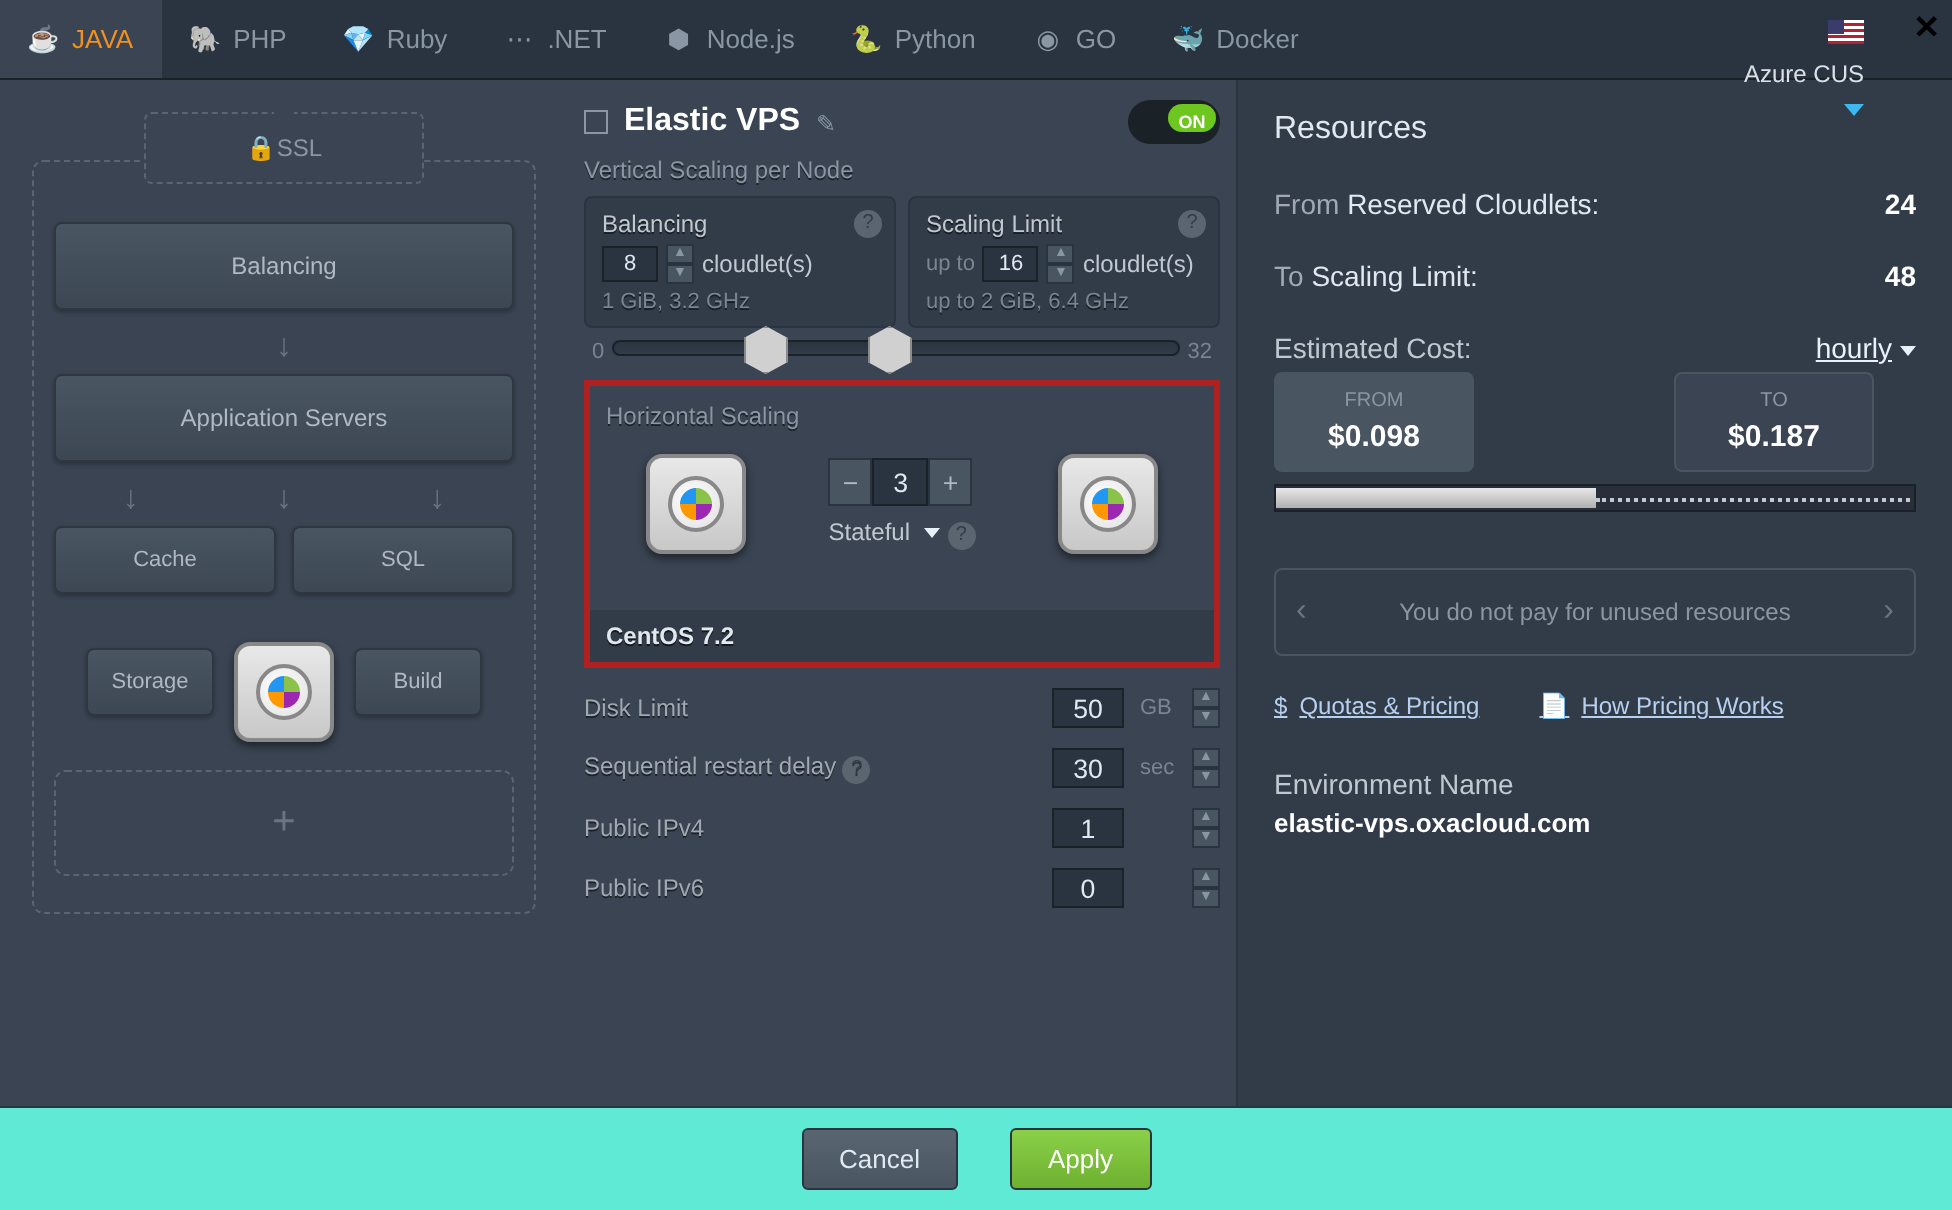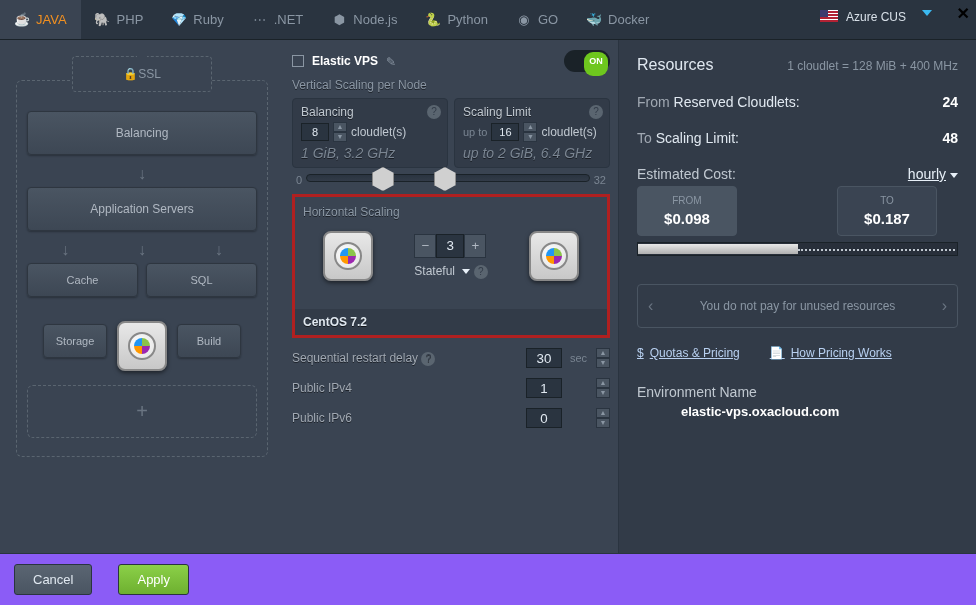--- a/index.html
+++ b/index.html
@@ -3,21 +3,21 @@
 <meta charset="utf-8">
 <style>
 * { box-sizing: border-box; margin: 0; padding: 0; }
 body { font-family: Arial, sans-serif; font-size: 12px; background: #3a4452; color: #c0c8d0; width: 976px; height: 605px; overflow: hidden; }
 .container { display: flex; flex-direction: column; height: 100%; }
 
 .tabs { display: flex; background: #2a3440; border-bottom: 1px solid #1a2228; height: 40px; position: relative; }
 .tab { padding: 10px 14px; display: flex; align-items: center; gap: 6px; color: #8a96a3; cursor: pointer; font-size: 13px; }
 .tab.active { background: #3a4452; color: #f29020; }
 .tab .icon { width: 16px; height: 16px; display: inline-flex; align-items: center; justify-content: center; }
-.region-select { position: absolute; right: 30px; top: 0; display: flex; align-items: flex-start; gap: 8px; padding: 10px 14px; color: #d8e0e8; cursor: pointer; }
+.region-select { position: absolute; right: 30px; top: 0; display: flex; align-items: flex-end; gap: 8px; padding: 10px 14px; color: #d8e0e8; cursor: pointer; flex-direction: column; }
 .close-x { position: absolute; right: 6px; top: 4px; font-size: 16px; color: #000; cursor: pointer; font-weight: bold; }
 
 .main { display: flex; flex: 1; min-height: 0; }
 .left-col { width: 284px; padding: 16px; }
 .mid-col { width: 334px; padding: 10px 8px; }
 .right-col { flex: 1; background: #323b48; padding: 16px 18px; border-left: 1px solid #2a3440; }
 
 
 .ssl-box { border: 1px dashed #5a6570; border-radius: 4px; padding: 10px; text-align: center; color: #8a96a3; margin-bottom: 10px; width: 140px; margin-left: auto; margin-right: auto; position: relative; background: #3a4452; }
 .ssl-box::before { content:""; position:absolute; top:-1px; left:50%; transform:translateX(-50%); width:10px; height:2px; background:#3a4452; }
@@ -28,31 +28,31 @@
 .arrows-row { display: flex; justify-content: space-around; margin: 4px 0; color: #6a7582; font-size: 16px; }
 .row3 { display: flex; gap: 8px; }
 .row2 { display: flex; gap: 10px; align-items: center; justify-content: center; margin-top: 14px; }
 .node-icon-box { width: 50px; height: 50px; background: linear-gradient(#e8e8e8,#c8c8c8); border: 2px solid #888; border-radius: 8px; display:flex; align-items:center; justify-content:center; box-shadow: 0 2px 4px rgba(0,0,0,0.5); }
 .centos-badge { width: 28px; height: 28px; border-radius: 50%; background: radial-gradient(circle at 40% 40%, #fff, #e0e0e0); border: 2px solid #888; position: relative; }
 .centos-badge::after { content:""; position:absolute; inset:4px; background: conic-gradient(#8bc34a 0 90deg,#9c27b0 90deg 180deg,#ff9800 180deg 270deg,#2196f3 270deg 360deg); border-radius:50%; }
 .plus-box { border: 1px dashed #5a6570; border-radius: 6px; padding: 14px; text-align: center; color: #6a7582; font-size: 20px; margin-top: 14px; cursor: pointer; }
 
 
 .vps-header { display: flex; align-items: center; gap: 8px; margin-bottom: 6px; }
-.vps-title { color: #fff; font-size: 12px; font-weight: bold; }
+.vps-title { color: #fff; font-size: 16px; font-weight: bold; }
 .toggle { margin-left: auto; width: 46px; height: 22px; background: #1a2228; border-radius: 11px; position: relative; }
-.toggle .knob { position: absolute; right: 2px; top: 2px; width: 24px; height: 24px; background: #6ec71e; border-radius: 9px; color: #fff; font-size: 9px; text-align: center; line-height: 18px; font-weight: bold; }
+.toggle .knob { position: absolute; right: 2px; top: 2px; width: 24px; height: 14px; background: #6ec71e; border-radius: 9px; color: #fff; font-size: 9px; text-align: center; line-height: 18px; font-weight: bold; }
 .subtitle { color: #8a96a3; font-size: 12px; text-shadow: 0 1px 0 rgba(0,0,0,0.5); margin-bottom: 6px; }
 .scaling-row { display: flex; gap: 6px; margin-bottom: 6px; }
 .scaling-card { flex:1; background: #323b48; border: 1px solid #2a3440; border-radius: 4px; padding: 6px 8px; position: relative; }
 .scaling-card .lbl { color: #c0c8d0; font-size: 12px; text-shadow: 0 1px 0 rgba(0,0,0,0.5); }
 .scaling-card .help { position: absolute; right: 6px; top: 6px; width: 14px; height: 14px; background: #5a6570; border-radius: 50%; color: #323b48; font-size: 10px; text-align: center; line-height: 14px; }
 .cloudlet-row { display: flex; align-items: center; gap: 4px; margin: 3px 0; }
 .num-input { width: 28px; height: 18px; background: #2a3440; border: 1px solid #1a2228; color: #e0e8f0; text-align: center; font-size: 11px; }
-.spec { color: #7a8592; font-size: 14px; text-shadow: 0 1px 0 rgba(0,0,0,0.5); font-style: italic; }
+.spec { color: #7a8592; font-size: 11px; text-shadow: 0 1px 0 rgba(0,0,0,0.5); }
 .upto { color: #7a8592; font-size: 11px; }
 .slider-track { height: 8px; background: linear-gradient(#2a3440,#323b48); border: 1px solid #1a2228; border-radius: 4px; margin: 14px 10px 6px; position: relative; }
 .slider-hex { position: absolute; top: -8px; width: 22px; height: 24px; background: #d0d0d0; clip-path: polygon(50% 0, 100% 25%, 100% 75%, 50% 100%, 0 75%, 0 25%); border: 1px solid #888; }
 .slider-labels { display: flex; justify-content: space-between; padding: 0 4px; color: #7a8592; font-size: 11px; }
 
 .hscale-box { border: 3px solid #b02020; padding: 8px 8px 0; margin-top: 8px; }
 .hscale-inner { display: flex; align-items: center; justify-content: space-between; padding: 8px 20px; }
 .stepper { display: flex; align-items: center; }
 .stepper button { width: 22px; height: 24px; background: #4a5562; border: 1px solid #2a3440; color: #b0b8c2; cursor: pointer; }
 .stepper input { width: 28px; height: 24px; background: #2a3440; border: 1px solid #1a2228; color: #e0e8f0; text-align: center; }
@@ -84,23 +84,23 @@
 .price-card.active { background: #4a5562; }
 .bar-track { height: 14px; background: #282f3a; border: 1px solid #1a2228; margin-top: 0; position: relative; }
 .bar-fill { position: absolute; left: 0; top: 1px; bottom: 1px; width: 50%; background: linear-gradient(#e8e8e8,#b0b0b0); }
 .bar-dots { position: absolute; left: 50%; right: 2px; top: 50%; border-top: 2px dotted #c0c8d0; }
 .carousel { display: flex; align-items: center; justify-content: space-between; border: 1px solid #4a5562; border-radius: 4px; padding: 12px 10px; margin-top: 28px; }
 .carousel .msg { color: #8a96a3; }
 .chev { color: #6a7582; font-size: 16px; cursor: pointer; }
 .link-row { display: flex; gap: 30px; margin-top: 18px; }
 .link-row a { color: #b8d0f0; text-decoration: underline; cursor: pointer; display: flex; align-items:center; gap:6px; }
 .env-label { margin-top: 24px; color: #c0c8d0; font-size: 14px; }
-.env-name { color: #fff; font-weight: bold; margin-top: 4px; font-size: 13px; margin-left: 44px; }
-
-.footer { display: flex; justify-content: flex-start; gap: 26px; padding: 10px 14px; background: #8b5cf6; border-top: 1px solid #2a3440; }
+.env-name { color: #fff; font-weight: bold; margin-top: 4px; font-size: 13px; }
+
+.footer { display: flex; justify-content: center; gap: 26px; padding: 10px 14px; background: #5eead4; border-top: 1px solid #2a3440; }
 .btn { padding: 7px 18px; border-radius: 3px; border: 1px solid #2a3440; cursor: pointer; font-size: 13px; }
 .btn.cancel { background: linear-gradient(#5a6572,#4a5562); color: #e0e8f0; }
 .btn.apply { background: linear-gradient(#8bd048,#6eb030); color: #fff; }
 
 .flag-us { display:inline-block; width:18px; height:12px; background: linear-gradient(#fff 50%, #b22234 50%); background-size: 100% 3px; position:relative; }
 .flag-us::before { content:""; position:absolute; left:0; top:0; width:8px; height:7px; background:#3c3b6e; }
 .chev-down-blue { display:inline-block; width:0; height:0; border-left:5px solid transparent; border-right:5px solid transparent; border-top:6px solid #3bb9f0; margin-left:8px; }
 .pencil-icon { width:12px; height:12px; display:inline-block; color:#8a96a3; }
 .square-icon { width:12px; height:12px; border:1px solid #8a96a3; display:inline-block; }
 .lock-icon { width:12px; height:12px; display:inline-block; }
@@ -248,20 +248,29 @@
             </div>
           </div>
           <div class="node-icon-box">
               <div class="centos-badge"></div>
             </div>
         </div>
         <div class="os-bar">CentOS 7.2</div>
       </div>
 
       <div class="setting-row">
+        <span class="label">Disk Limit</span>
+        <input class="spin" value="50" style="">
+        <span class="unit">GB</span>
+        <div class="spin-btns">
+            <span>▲</span>
+            <span>▼</span>
+          </div>
+      </div>
+      <div class="setting-row">
         <span class="label"><span>Sequential restart delay</span> <span class="help-q">?</span></span>
         <input class="spin" value="30" style="">
         <span class="unit">sec</span>
         <div class="spin-btns">
             <span>▲</span>
             <span>▼</span>
           </div>
       </div>
       <div class="setting-row">
         <span class="label">Public IPv4</span>
@@ -279,21 +288,20 @@
         <div class="spin-btns">
             <span>▲</span>
             <span>▼</span>
           </div>
       </div>
     </div>
 
     <div class="right-col">
       <div class="res-header">
         <span class="res-title">Resources</span>
-        <span class="res-sub">1 cloudlet = 128 MiB + 400 MHz</span>
       </div>
       <div class="res-row">
         <span><span class="k">From</span> <span class="kb">Reserved Cloudlets:</span></span>
         <span class="v">24</span>
       </div>
       <div class="res-row">
         <span><span class="k">To</span> <span class="kb">Scaling Limit:</span></span>
         <span class="v">48</span>
       </div>
       <div class="est-row">

